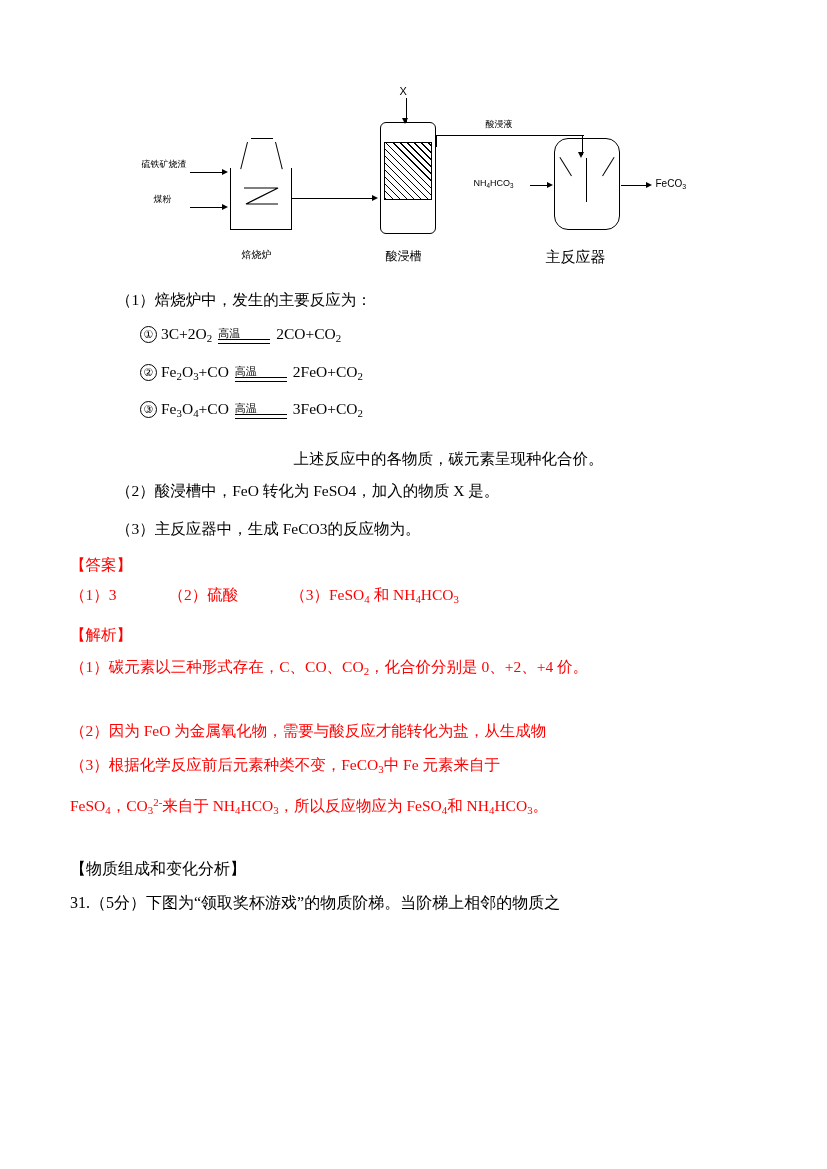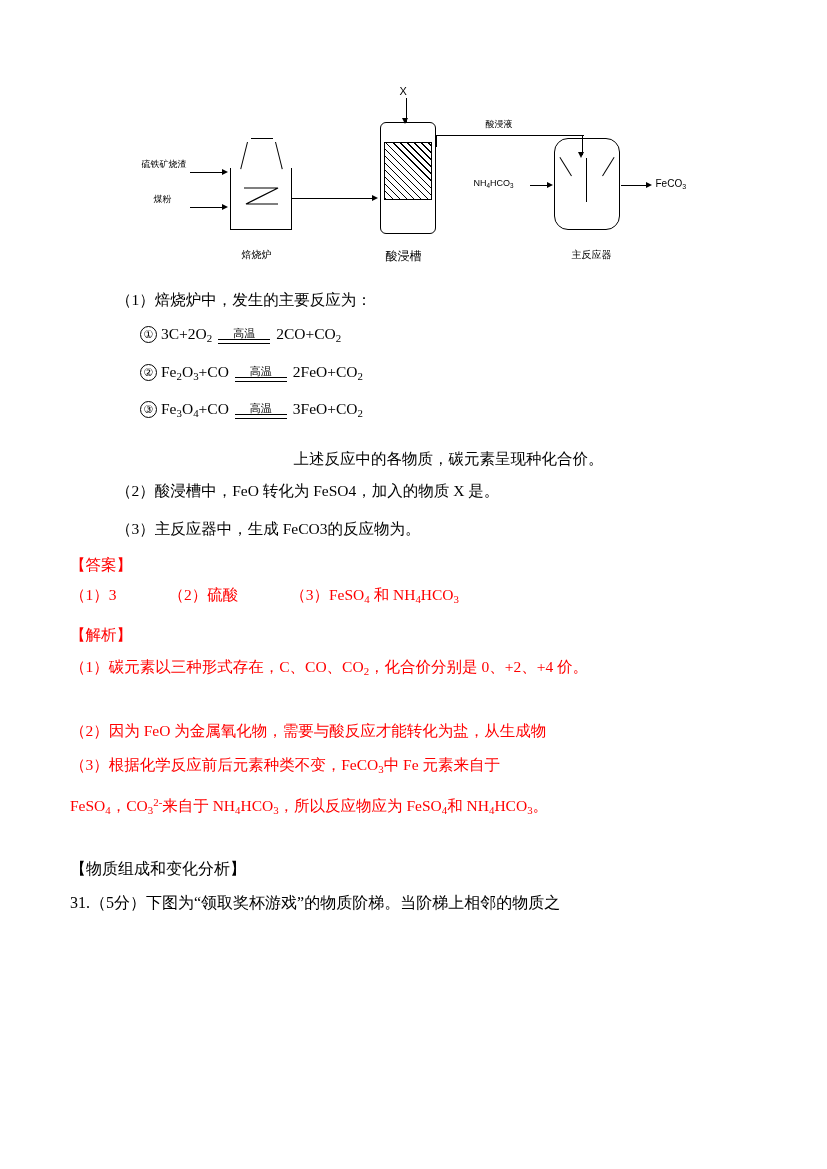--- a/index.html
+++ b/index.html
@@ -141,21 +141,20 @@
   .eq-row {
     position: relative;
     padding-left: 70px;
     line-height: 34px;
     font-size: 15.5px;
     white-space: nowrap;
   }
   .eq-cond {
     position: relative;
     display: inline-block;
-    text-align: center;
     padding: 0 6px;
     vertical-align: middle;
   }
   .eq-cond .cond-text {
     display: block;
     font-size: 11px;
     line-height: 12px;
     font-family: "Liberation Sans", sans-serif;
   }
   .eq-cond .cond-bar {
@@ -255,21 +254,21 @@
       <div class="reactor-stem"></div>
       <div class="reactor-v-l"></div>
       <div class="reactor-v-r"></div>
 
       <div class="hline" style="left:487px; top:105px; width:28px;"></div>
       <div class="arrow-r" style="left:512px; top:101.5px;"></div>
       <div class="lbl" style="left:522px; top:98px; font-size:10px;">FeCO<sub>3</sub></div>
 
       <div class="lbl cn" style="left:108px; top:168px; font-size:10px;">焙烧炉</div>
       <div class="lbl cn" style="left:252px; top:168px; font-size:12px;">酸浸槽</div>
-      <div class="lbl cn" style="left:438px; top:168px; font-size:10px;">主反应器</div>
+      <div class="lbl cn" style="left:412px; top:168px; font-size:15px;">主反应器</div>
     </div>
   </div>
 
   <div class="q-line indent">（1）焙烧炉中，发生的主要反应为：</div>
 
   <div class="eq-row">
     <span class="circ">①</span><span>3C+2O<sub>2</sub></span><span class="eq-cond"><span class="cond-text">高温</span><span class="cond-bar"></span></span><span>2CO+CO<sub>2</sub></span>
   </div>
 
   <div class="eq-row">

